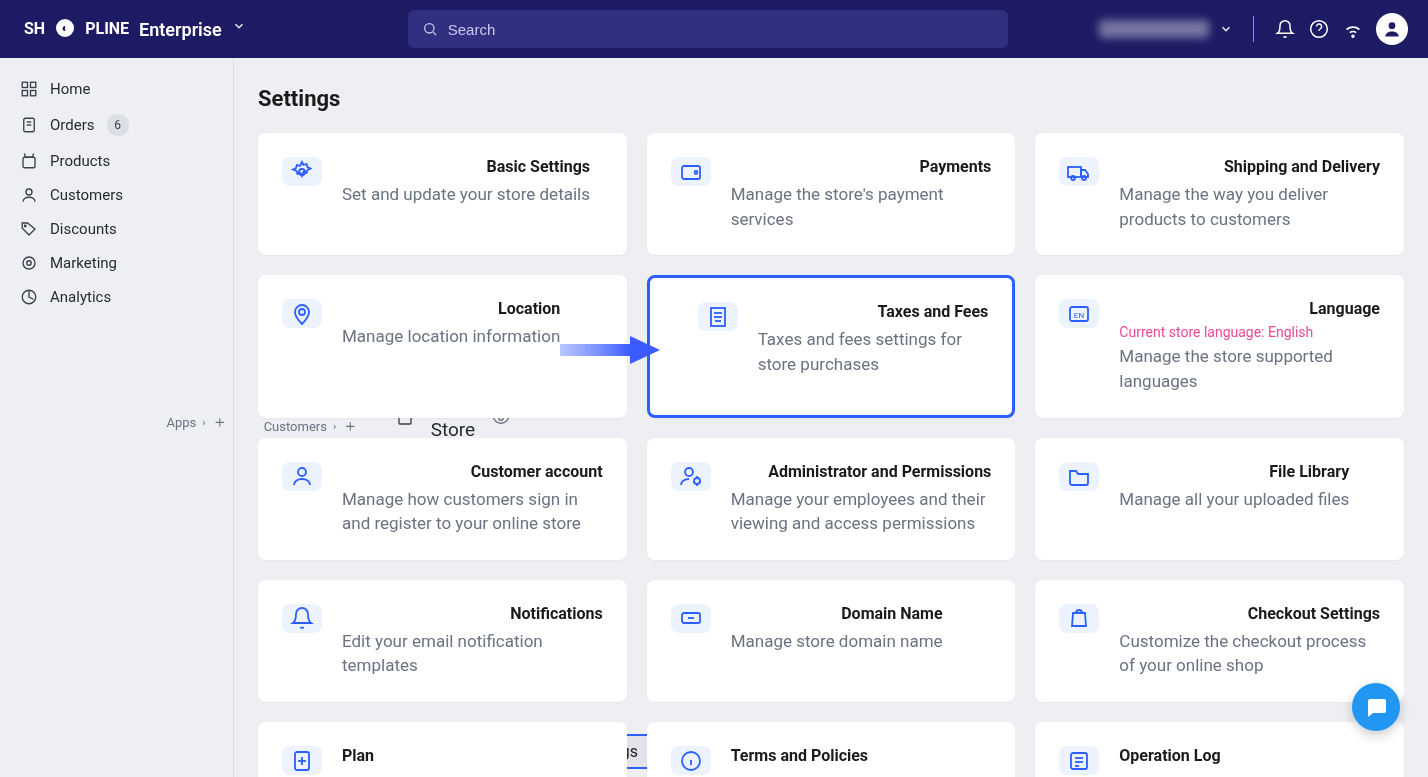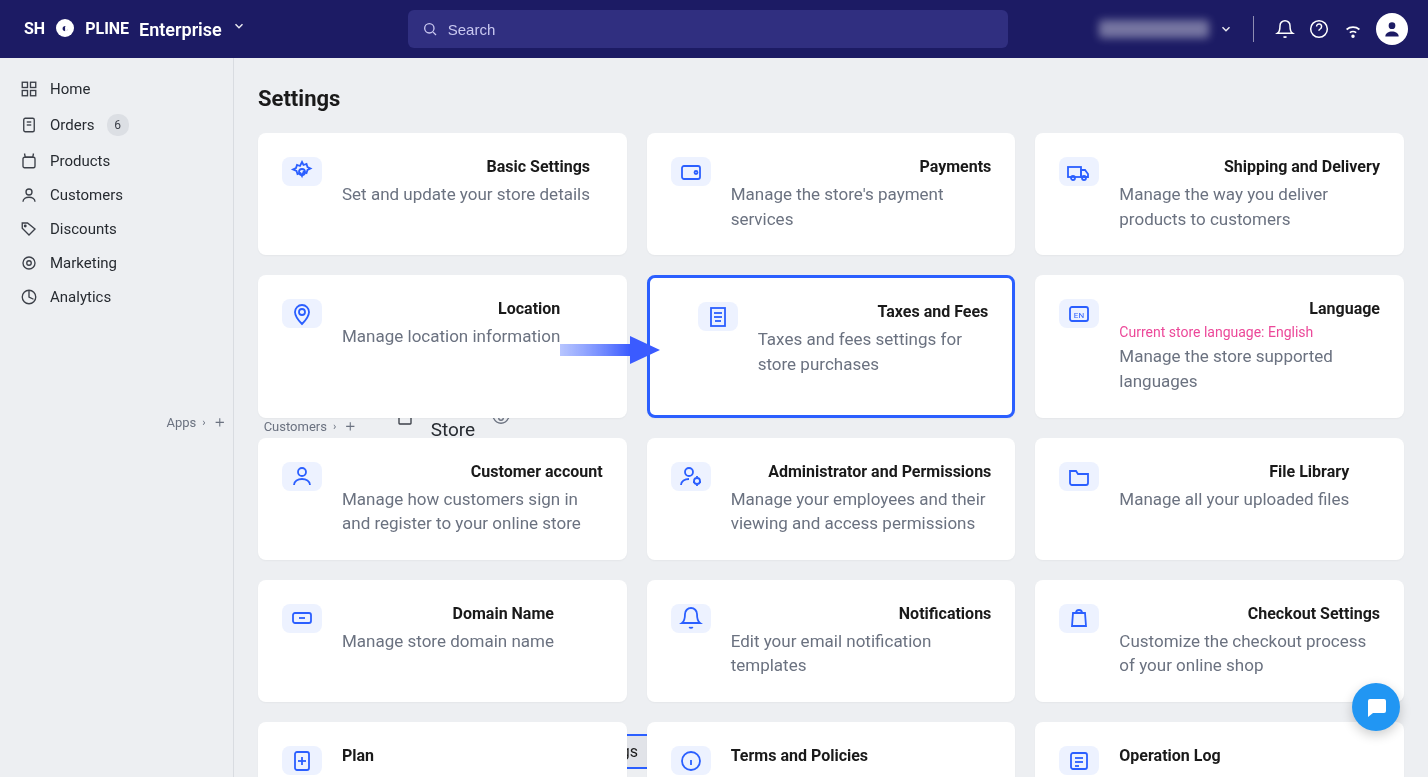--- a/index.html
+++ b/index.html
@@ -453,40 +453,40 @@
         </div>
       <div>
         <h3>File Library</h3>
         <p>Manage all your uploaded files</p>
       </div>
     </div>
 
     <div class="card">
       <div class="icon-wrap">
           <svg width="24" height="24" viewBox="0 0 24 24" fill="none" stroke="currentColor" stroke-width="1.8">
+            <path d="M18 8a6 6 0 0 0-12 0c0 7-3 9-3 9h18s-3-2-3-9"></path>
+            <path d="M13.7 21a2 2 0 0 1-3.4 0"></path>
+          </svg>
+        </div>
+      <div>
+        <h3>Notifications</h3>
+        <p>Edit your email notification templates</p>
+      </div>
+    </div>
+
+    <div class="card">
+      <div class="icon-wrap">
+          <svg width="24" height="24" viewBox="0 0 24 24" fill="none" stroke="currentColor" stroke-width="1.8">
             <rect x="3" y="7" width="18" height="10" rx="2"></rect>
             <path d="M9 12h6"></path>
           </svg>
         </div>
       <div>
         <h3>Domain Name</h3>
         <p>Manage store domain name</p>
-      </div>
-    </div>
-
-    <div class="card">
-      <div class="icon-wrap">
-          <svg width="24" height="24" viewBox="0 0 24 24" fill="none" stroke="currentColor" stroke-width="1.8">
-            <path d="M18 8a6 6 0 0 0-12 0c0 7-3 9-3 9h18s-3-2-3-9"></path>
-            <path d="M13.7 21a2 2 0 0 1-3.4 0"></path>
-          </svg>
-        </div>
-      <div>
-        <h3>Notifications</h3>
-        <p>Edit your email notification templates</p>
       </div>
     </div>
 
     <div class="card">
       <div class="icon-wrap">
           <svg width="24" height="24" viewBox="0 0 24 24" fill="none" stroke="currentColor" stroke-width="1.8">
             <path d="M6 7h12l1 13H5z"></path>
             <path d="M9 7a3 3 0 0 1 6 0"></path>
           </svg>
         </div>

